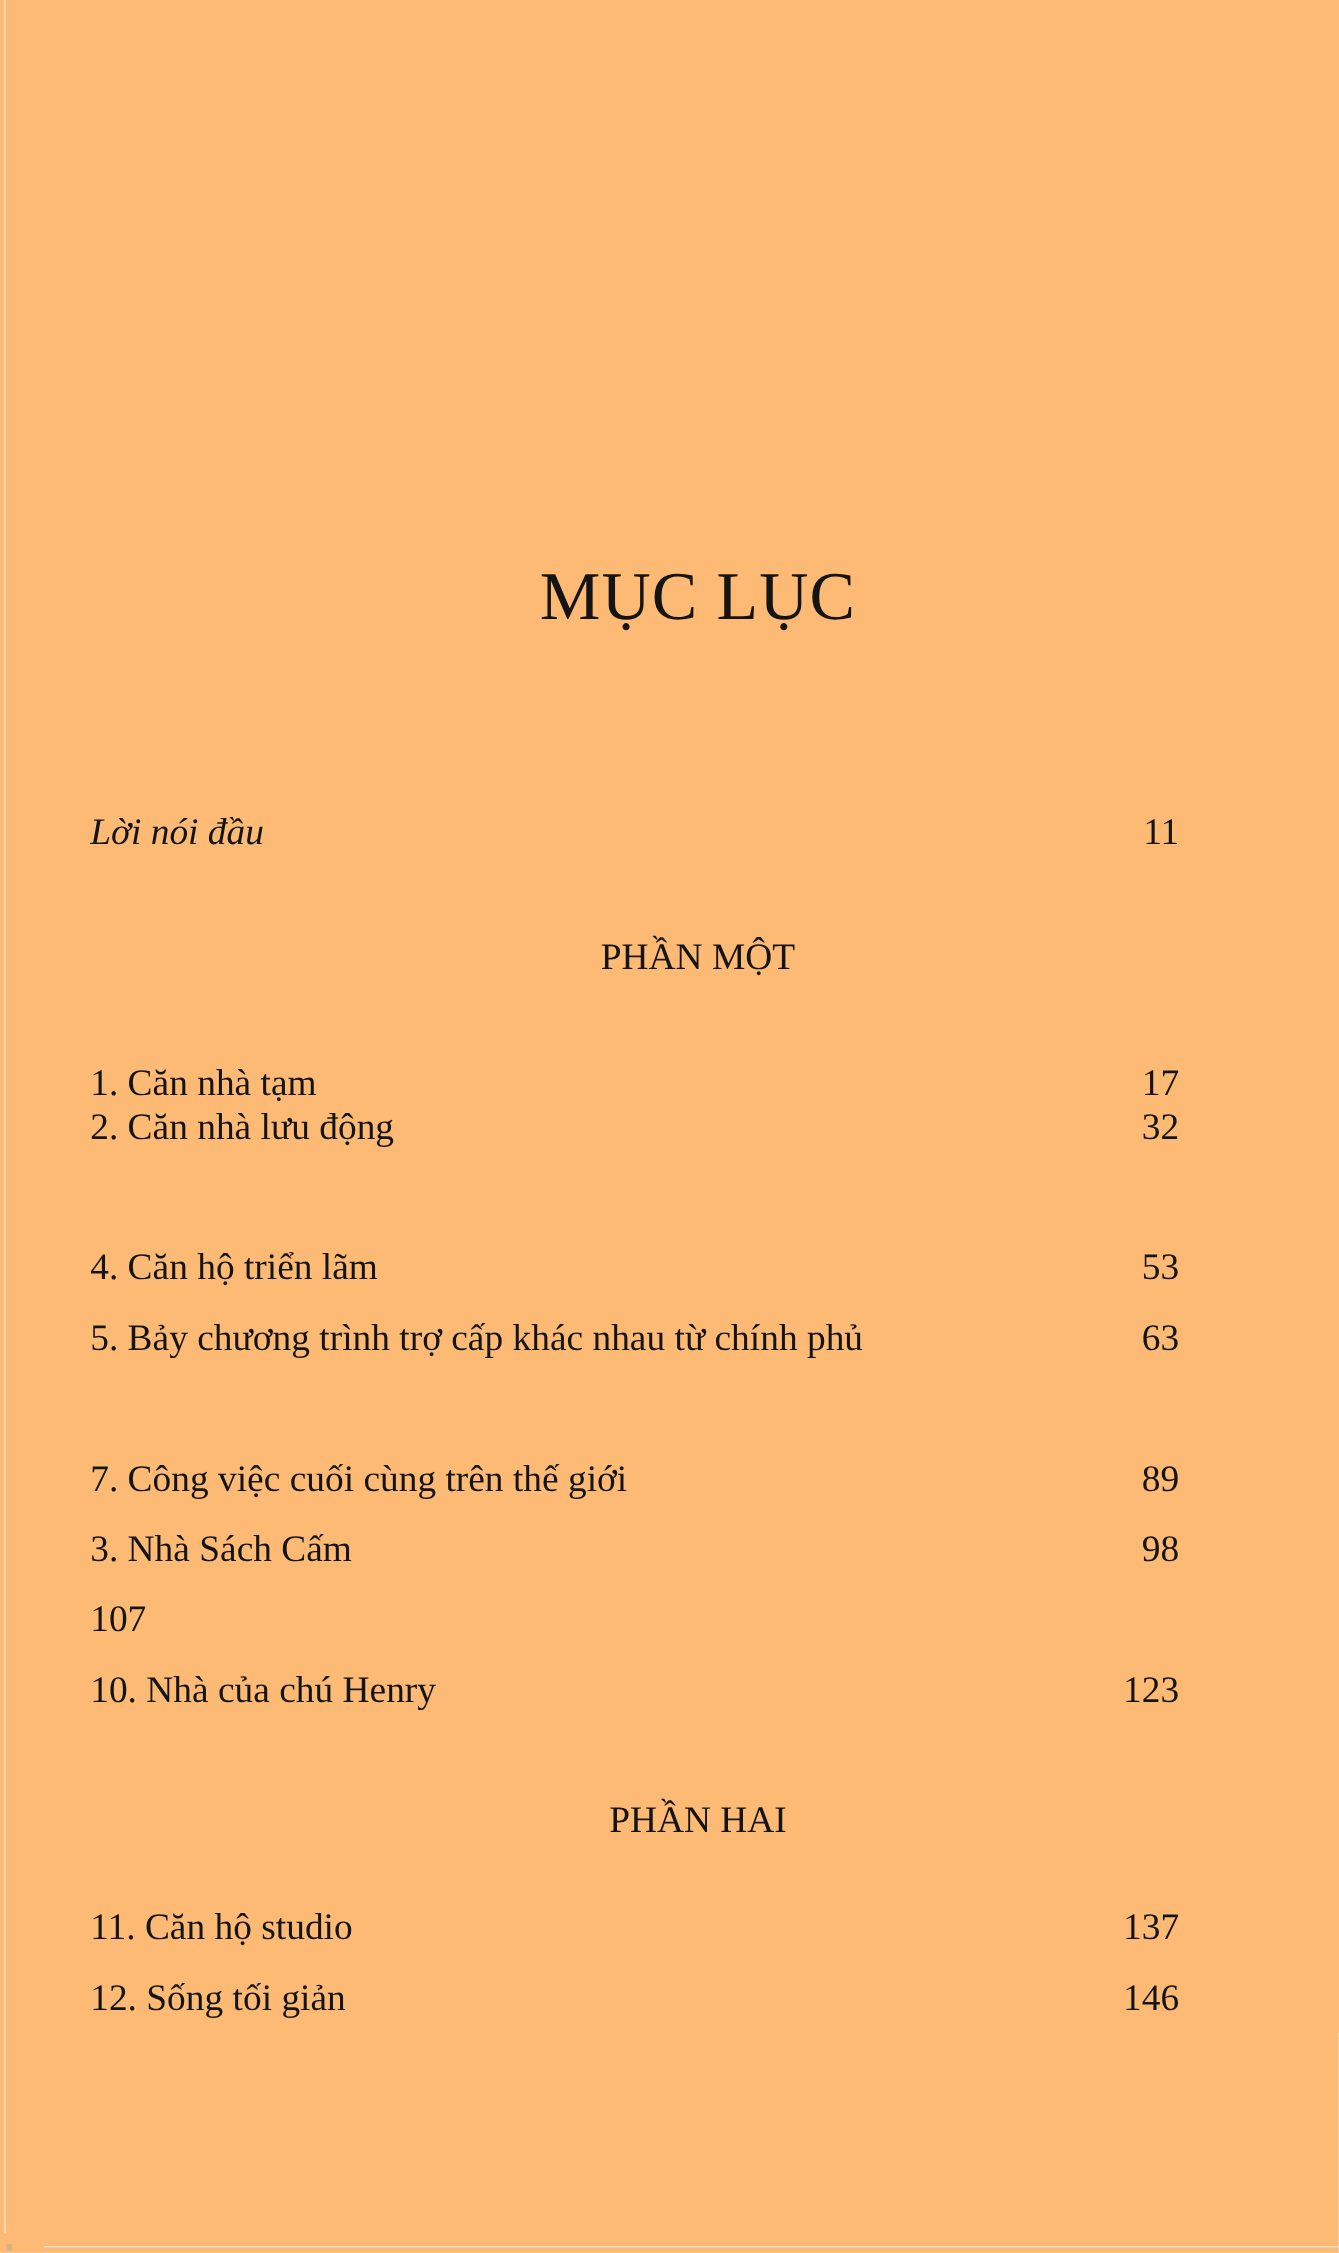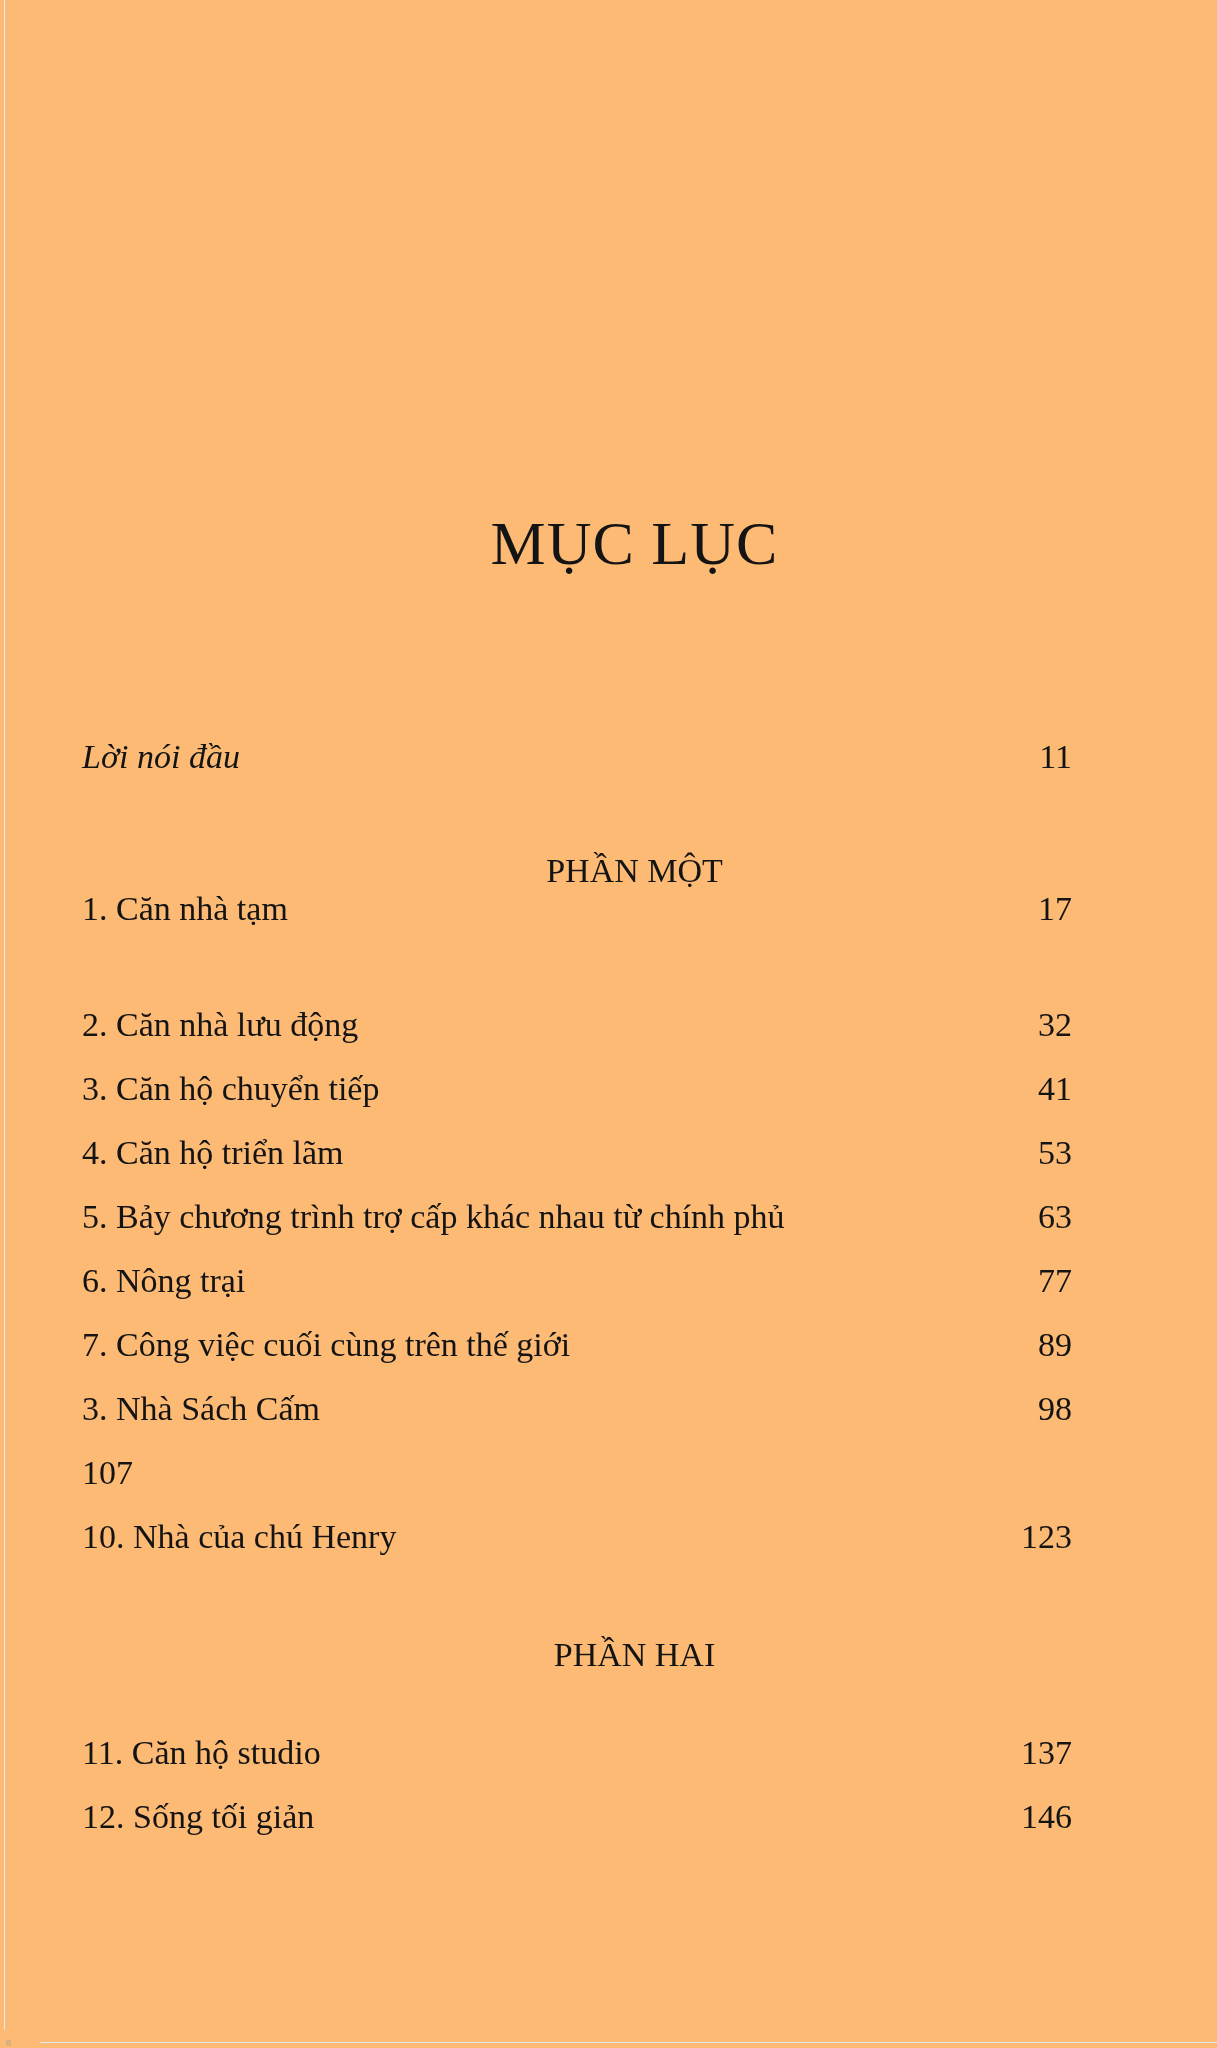--- a/index.html
+++ b/index.html
@@ -83,43 +83,35 @@
 
   <h1 class="title">MỤC LỤC</h1>
 
   <div class="row italic" style="top:738px;">
     <span class="label">Lời nói đầu</span>
     <span class="page-num">11</span>
   </div>
 
   <h2 class="part-heading" style="top:852px;">PHẦN MỘT</h2>
 
-  <div class="row" style="top:890px;">
+  <div class="row" style="top:966px;">
     <span class="label">1. Căn nhà tạm</span>
     <span class="page-num">17</span>
   </div>
   <div class="row" style="top:1006px;">
     <span class="label">2. Căn nhà lưu động</span>
     <span class="page-num">32</span>
-  </div>
-  <div class="row" style="top:1070px;">
-    <span class="label">3. Căn hộ chuyển tiếp</span>
-    <span class="page-num">41</span>
   </div>
   <div class="row" style="top:1134px;">
     <span class="label">4. Căn hộ triển lãm</span>
     <span class="page-num">53</span>
   </div>
   <div class="row" style="top:1198px;">
     <span class="label">5. Bảy chương trình trợ cấp khác nhau từ chính phủ</span>
     <span class="page-num">63</span>
-  </div>
-  <div class="row" style="top:1262px;">
-    <span class="label">6. Nông trại</span>
-    <span class="page-num">77</span>
   </div>
   <div class="row" style="top:1326px;">
     <span class="label">7. Công việc cuối cùng trên thế giới</span>
     <span class="page-num">89</span>
   </div>
   <div class="row" style="top:1390px;">
     <span class="label">3. Nhà Sách Cấm</span>
     <span class="page-num">98</span>
   </div>
   <div class="row" style="top:1454px;">

